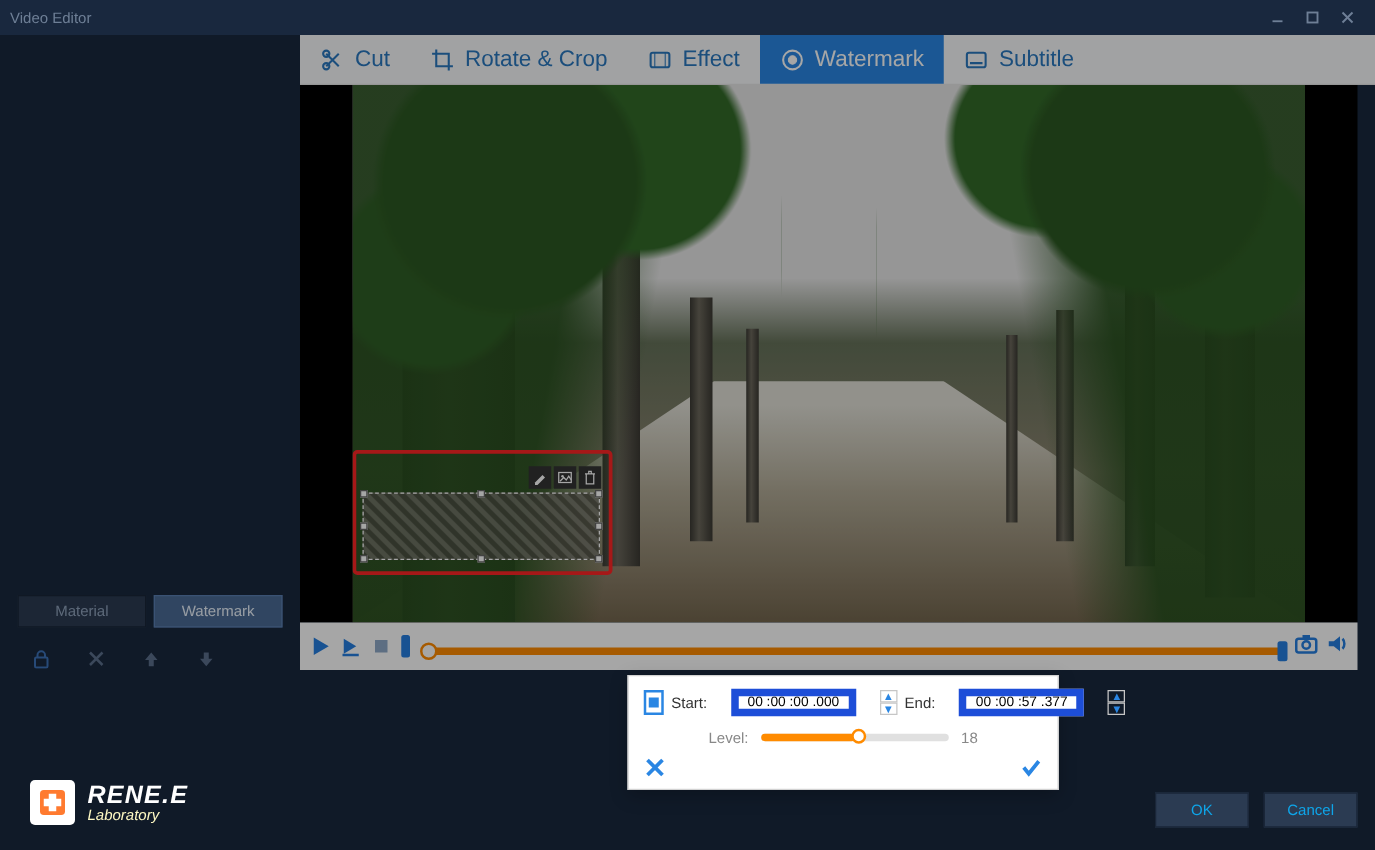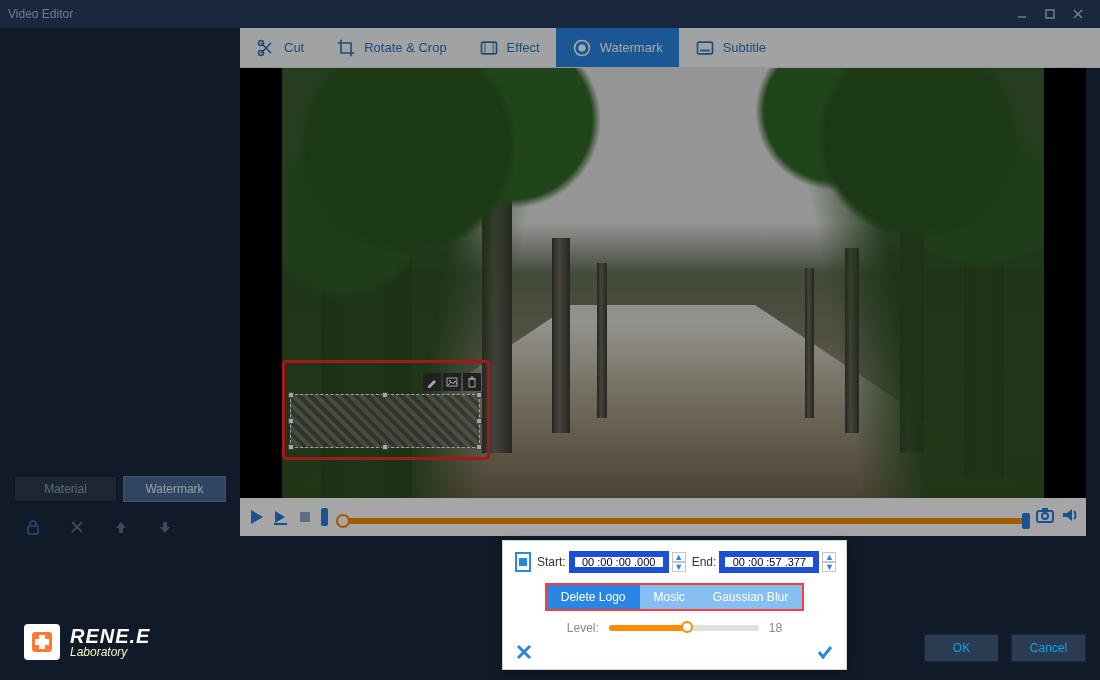--- a/index.html
+++ b/index.html
@@ -3,21 +3,21 @@
 <meta charset="utf-8">
 <style>
   * { box-sizing: border-box; margin: 0; padding: 0; font-family: "Segoe UI", Arial, sans-serif; }
   body { background: #555; width: 1100px; height: 680px; overflow: hidden; }
   .window { width: 1100px; height: 680px; background: #19283e; position: relative; }
   .titlebar { height: 28px; background: #19283e; display: flex; align-items: center; padding: 0 8px; color: #6e7f96; font-size: 12px; }
   .titlebar .spacer { flex: 1; }
   .titlebar .win-btn { width: 28px; height: 20px; display: inline-flex; align-items: center; justify-content: center; color: #6e7f96; cursor: pointer; }
   .overlay-dim { position: absolute; inset: 28px 0 0 0; background: rgba(0,0,0,0.35); pointer-events: none; }
   .toolbar { position: absolute; top: 28px; right: 0; left: 240px; height: 40px; display: flex; background: #f7f9fb; border-bottom: 1px solid #e6e6e6; }
-  .tool { padding: 0 16px; display: flex; align-items: center; gap: 8px; color: #2a78bf; font-size: 13px; cursor: pointer; height: 100%; }
+  .tool { padding: 0 16px; display: flex; align-items: center; gap: 8px; color: #2a78bf; font-size: 18px; cursor: pointer; height: 100%; }
   .tool.active { background: #2a86e3; color: #fff; }
   .tool svg { width: 20px; height: 20px; }
   .tool.active svg { fill: #fff; stroke: #fff; }
   .preview-wrap { position: absolute; top: 68px; left: 240px; right: 14px; height: 430px; background: #000; display: flex; align-items: center; justify-content: center; }
   .preview { width: 762px; height: 430px; position: relative; overflow:hidden; }
   
   .preview .sky { position:absolute; inset:0; background:
       linear-gradient(to bottom, rgba(255,255,255,0.9) 36%, rgba(170,190,150,0.6) 48%, #8b8470 72%, #7a7060 85%, #6b6150 100%);
   }
   .preview .trees-left, .preview .trees-right { position:absolute; top:0; bottom:0; width:55%; }
@@ -69,21 +69,21 @@
 
   .logo { position:absolute; left:24px; bottom:20px; display:flex; align-items:center; gap:10px; color:#fff; }
   .logo .icon { width:36px; height:36px; background:#fff; border-radius:4px; display:flex; align-items:center; justify-content:center; }
   .logo .txt { line-height:1; }
   .logo .txt .l1 { font-size:20px; font-weight:bold; font-style:italic; letter-spacing:1px; }
   .logo .txt .l2 { font-size:12px; font-style:italic; color:#fef9c3; }
 
   .popup { position:absolute; left:502px; top:540px; width:345px; background:#fff; border:1px solid #d2d2d2; box-shadow:0 4px 14px rgba(0,0,0,0.25); padding:10px 12px 8px 12px; font-size:12px; color:#333; }
   .popup .row1 { display:flex; align-items:center; gap:6px; margin-bottom:10px; }
   .popup .fit-icon { width:20px; height:20px; border:2px solid #2a86e3; display:flex; align-items:center; justify-content:center; cursor:pointer; }
-  .popup .timebox { display:flex; align-items:center; gap:3px; }
+  .popup .timebox { display:flex; align-items:center; gap:19px; }
   .popup .timebox input { width:100px; height:22px; border:6px solid #1d4ed8; font-size:11px; padding:0 4px; text-align:center; }
   .popup .spin { width:14px; display:flex; flex-direction:column; }
   .popup .spin span { height:10px; line-height:8px; font-size:9px; text-align:center; color:#2a86e3; cursor:pointer; border:1px solid #c6c6c6; }
   .popup .modebar { display:flex; border:2px solid #ff3b3b; margin:0 auto 10px auto; width:fit-content; }
   .popup .mode { padding:5px 14px; color:#fff; background:#86bff2; font-size:12px; cursor:pointer; }
   .popup .mode.active { background:#2a86e3; }
   .popup .levelrow { display:flex; align-items:center; gap:10px; justify-content:center; color:#888; }
   .popup .slider { position:relative; width:150px; height:6px; background:#e0e0e0; border-radius:3px; }
   .popup .slider .fill { position:absolute; left:0; top:0; bottom:0; width:50%; background:#ff8b00; border-radius:3px; }
   .popup .slider .knob { position:absolute; top:-4px; left:48%; width:12px; height:12px; background:#fff; border:2px solid #ff8b00; border-radius:50%; }
@@ -297,25 +297,20 @@
       </div>
       <div class="timebox">
         <span>End:</span>
         <input value="00 :00 :57 .377" style="">
         <span class="spin">
             <span>▲</span>
             <span>▼</span>
           </span>
       </div>
     </div>
-    <div class="modebar">
-      <div class="mode active">Delete Logo</div>
-      <div class="mode">Mosic</div>
-      <div class="mode">Gaussian Blur</div>
-    </div>
     <div class="levelrow">
       <span>Level:</span>
       <div class="slider">
         <div class="fill"></div>
         <div class="knob"></div>
       </div>
       <span>18</span>
     </div>
     <div class="footer">
       <span class="fi"><svg width="18" height="18">

